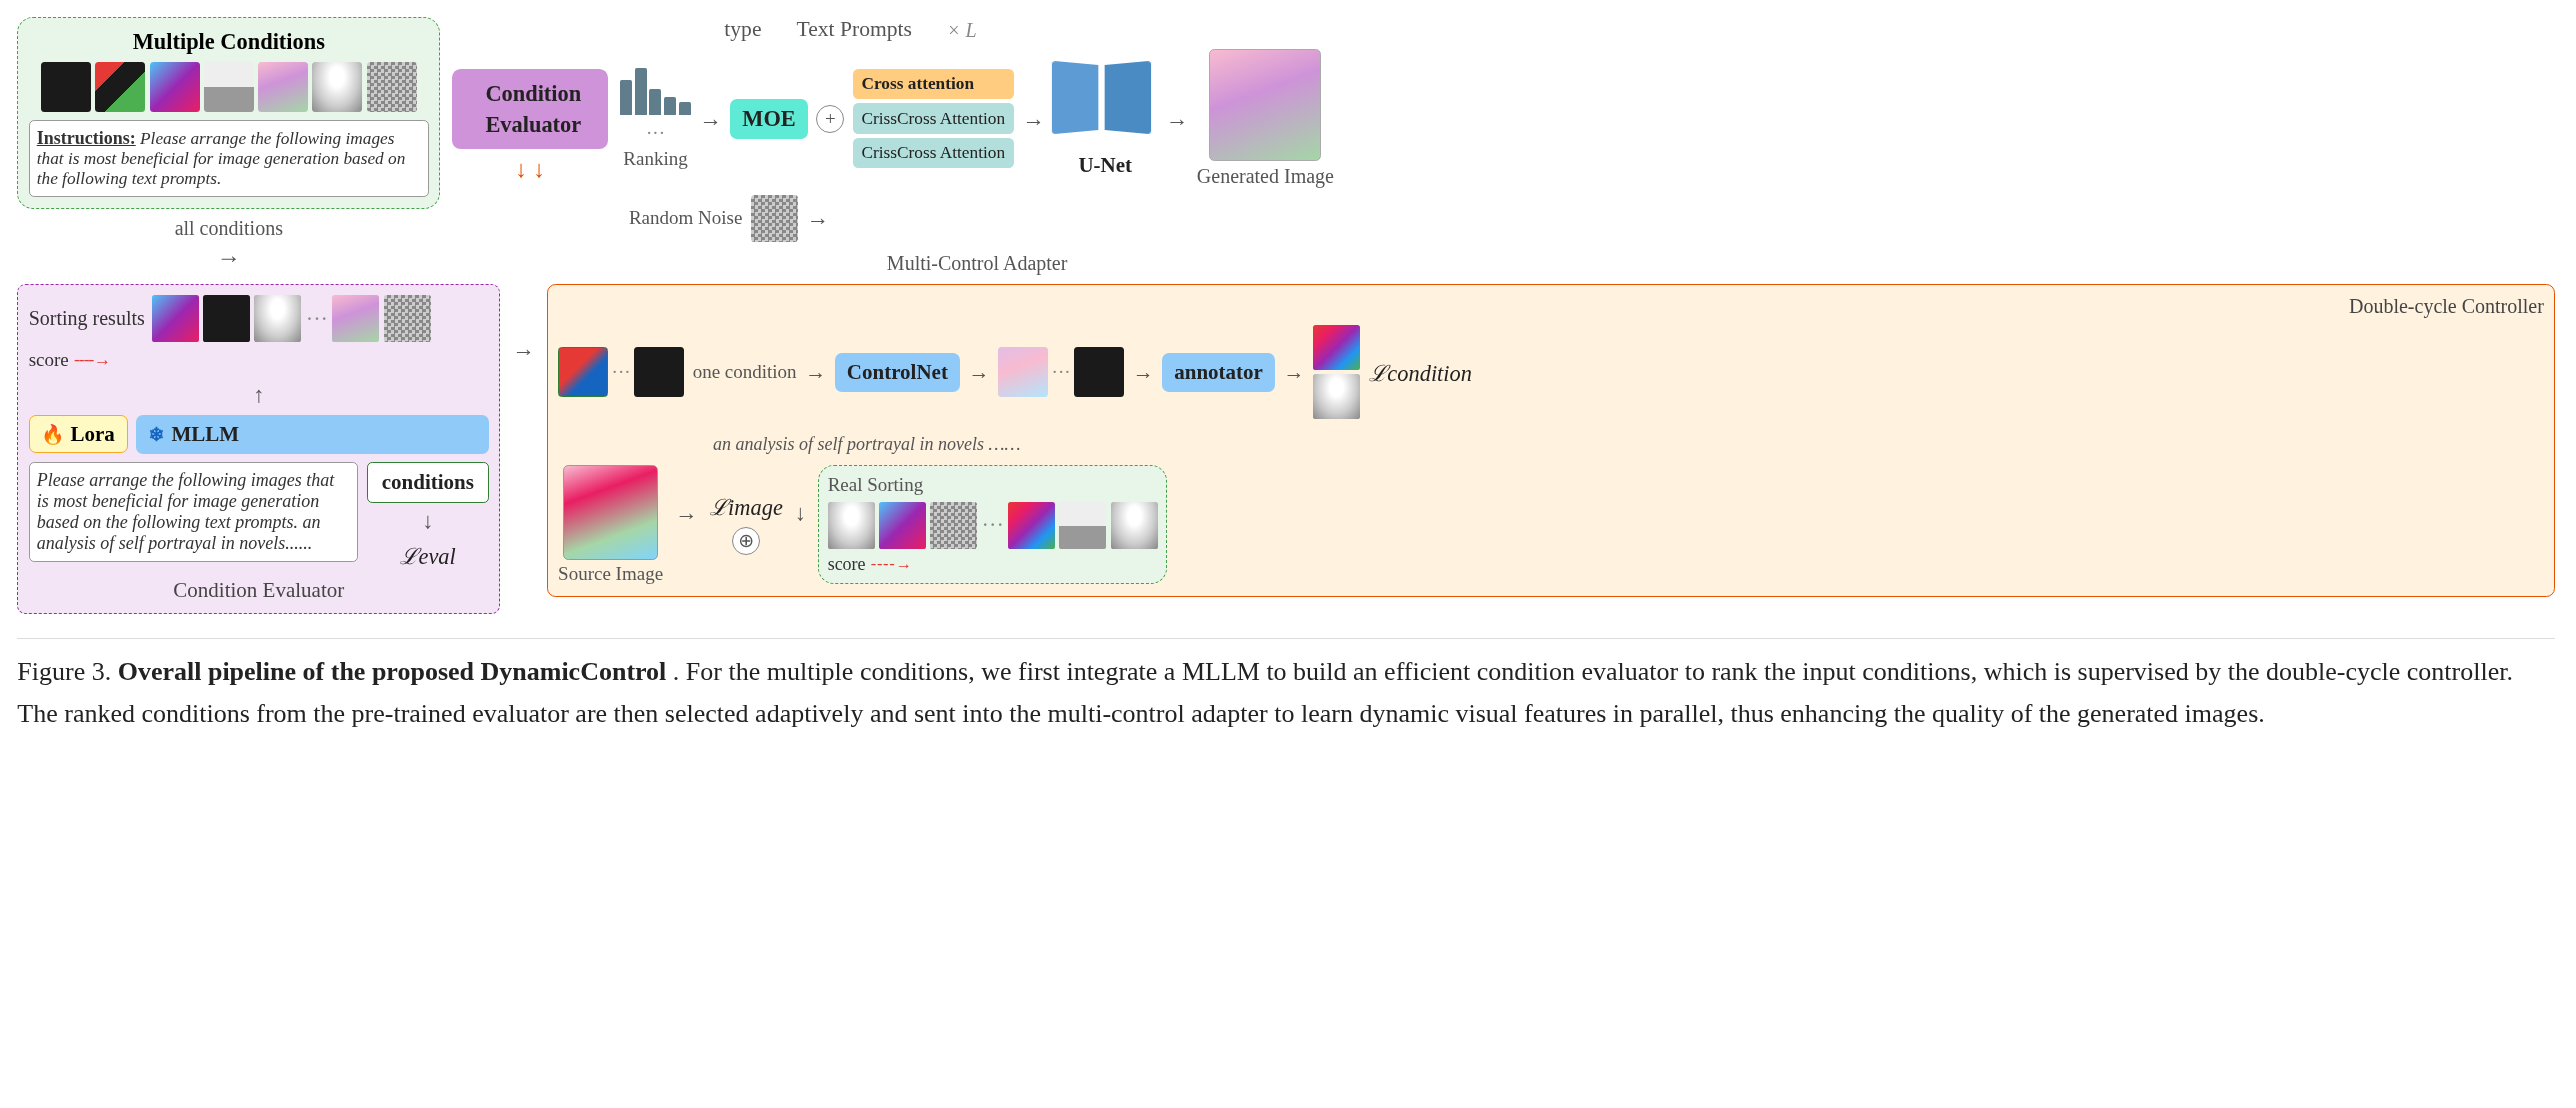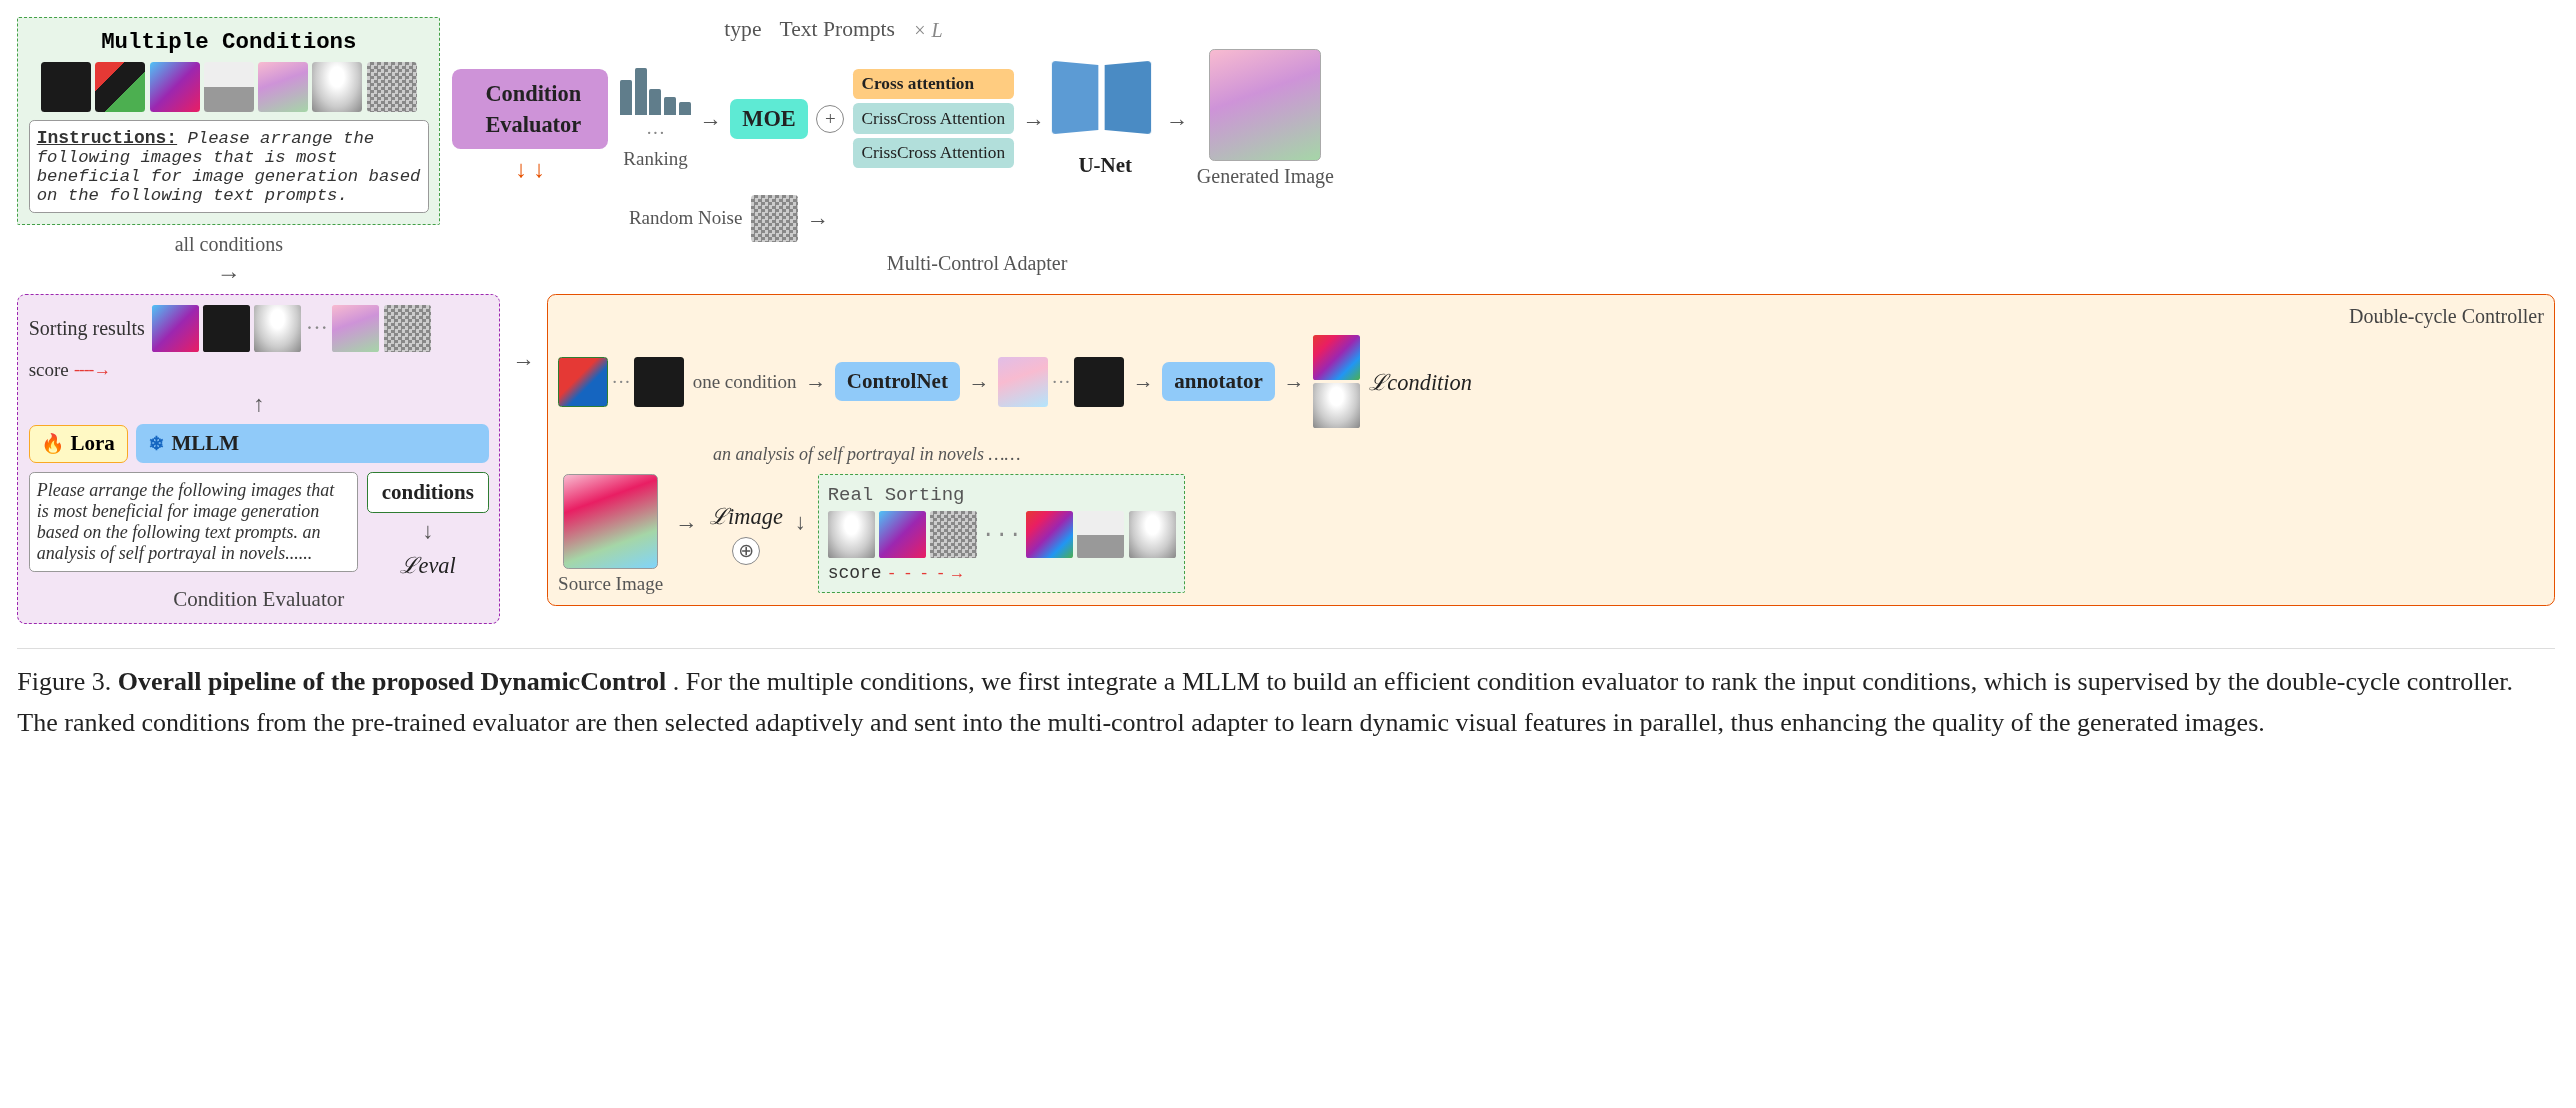--- a/index.html
+++ b/index.html
@@ -57,24 +57,23 @@
     
     .box-purple-dashed {
       border: 1.7px dashed #9c27b0;
       border-radius: 8.6px;
       background: #f3e5f5;
       padding: 10.4px;
     }
 
     .box-green-dashed {
       border: 1.7px dashed #43a047;
-      border-radius: 2px;
+      border-radius: 16px;
       background: #e8f5e9;
       padding: 10.4px;
-      font-family: Liberation Mono, monospace;
     }
 
     .box-orange-solid {
       border: 1.7px solid #e65100;
       border-radius: 8.6px;
       background: #fff3e0;
       padding: 10.4px;
     }
 
     
@@ -137,21 +136,21 @@
       <div class="cb-purple" style="width:156px; line-height:1.4;padding-left:20px;">
         <div>Condition</div>
         <div>Evaluator</div>
       </div>
 
       <div style="font-size:24px;color:#e65100;margin-top:7px;">↓ ↓</div>
     </div>
 
     <div style="display:flex; flex-direction:column; gap:7px;">
 
-      <div style="display:flex; align-items:flex-end; gap:18px; padding-left:104px;">
+      <div style="display:flex; align-items:flex-end; gap:35px; padding-left:104px;">
         <span style="font-size:21.6px;color:#555;">type</span>
         <span style="font-size:21.6px;color:#555;">Text Prompts</span>
         <span style="font-size:20px;color:#888;font-style:italic;">× L</span>
       </div>
 
       <div style="display:flex; align-items:center; gap:8.6px;">
 
         <div style="display:flex; flex-direction:column; align-items:center; gap:3.5px;">
           <div style="display:flex; align-items:flex-end; gap:2.6px; height:47px;">
             <div style="width:12px;height:35px;background:#607d8b;border-radius:1.7px 1.7px 0 0;"></div>

